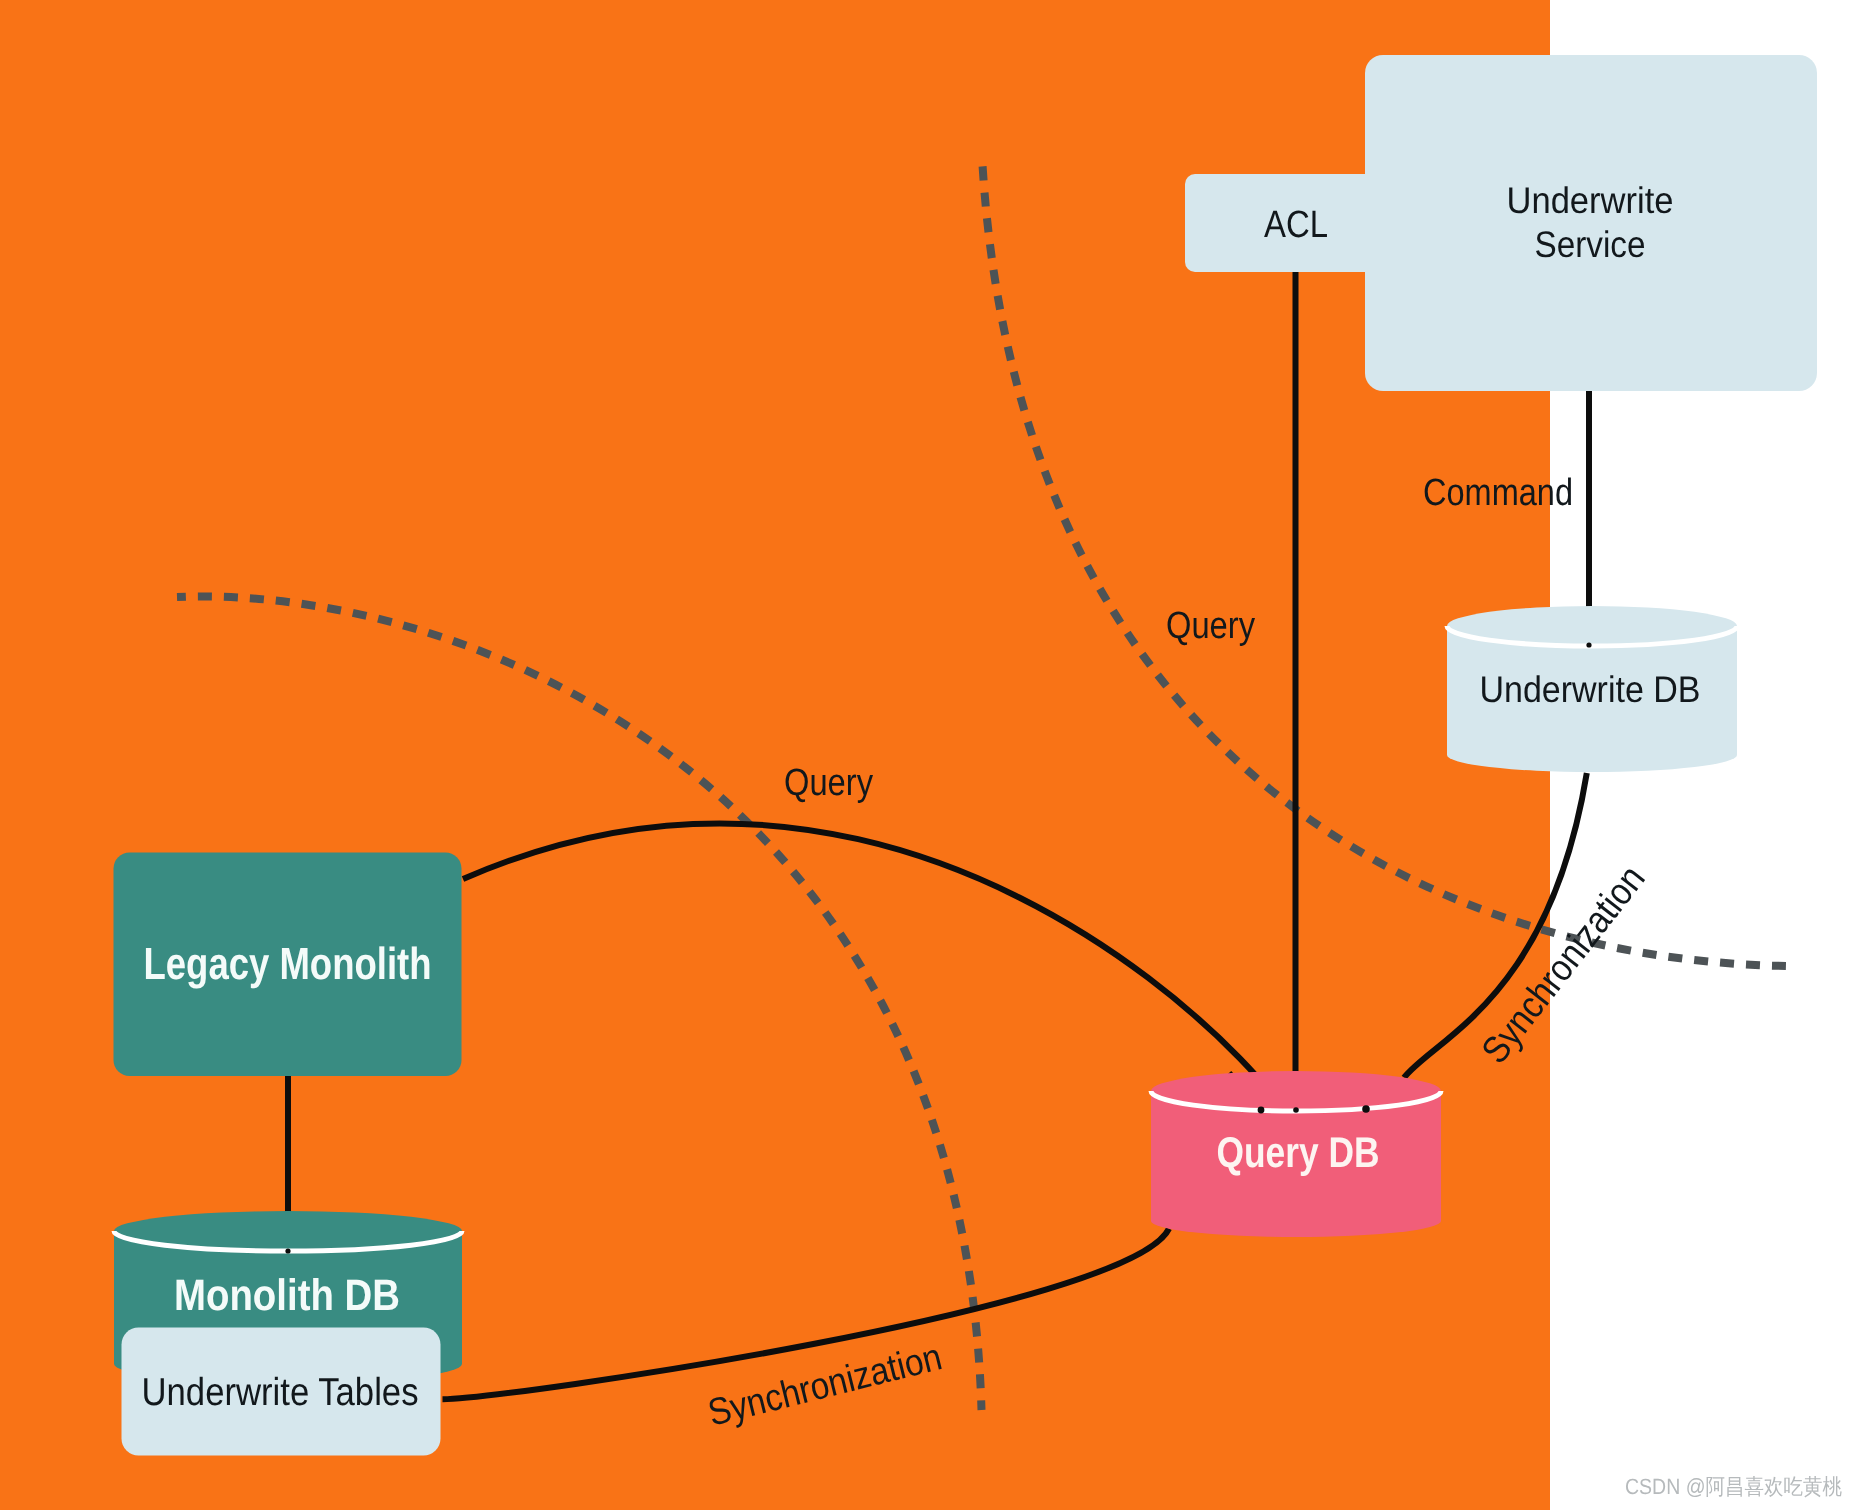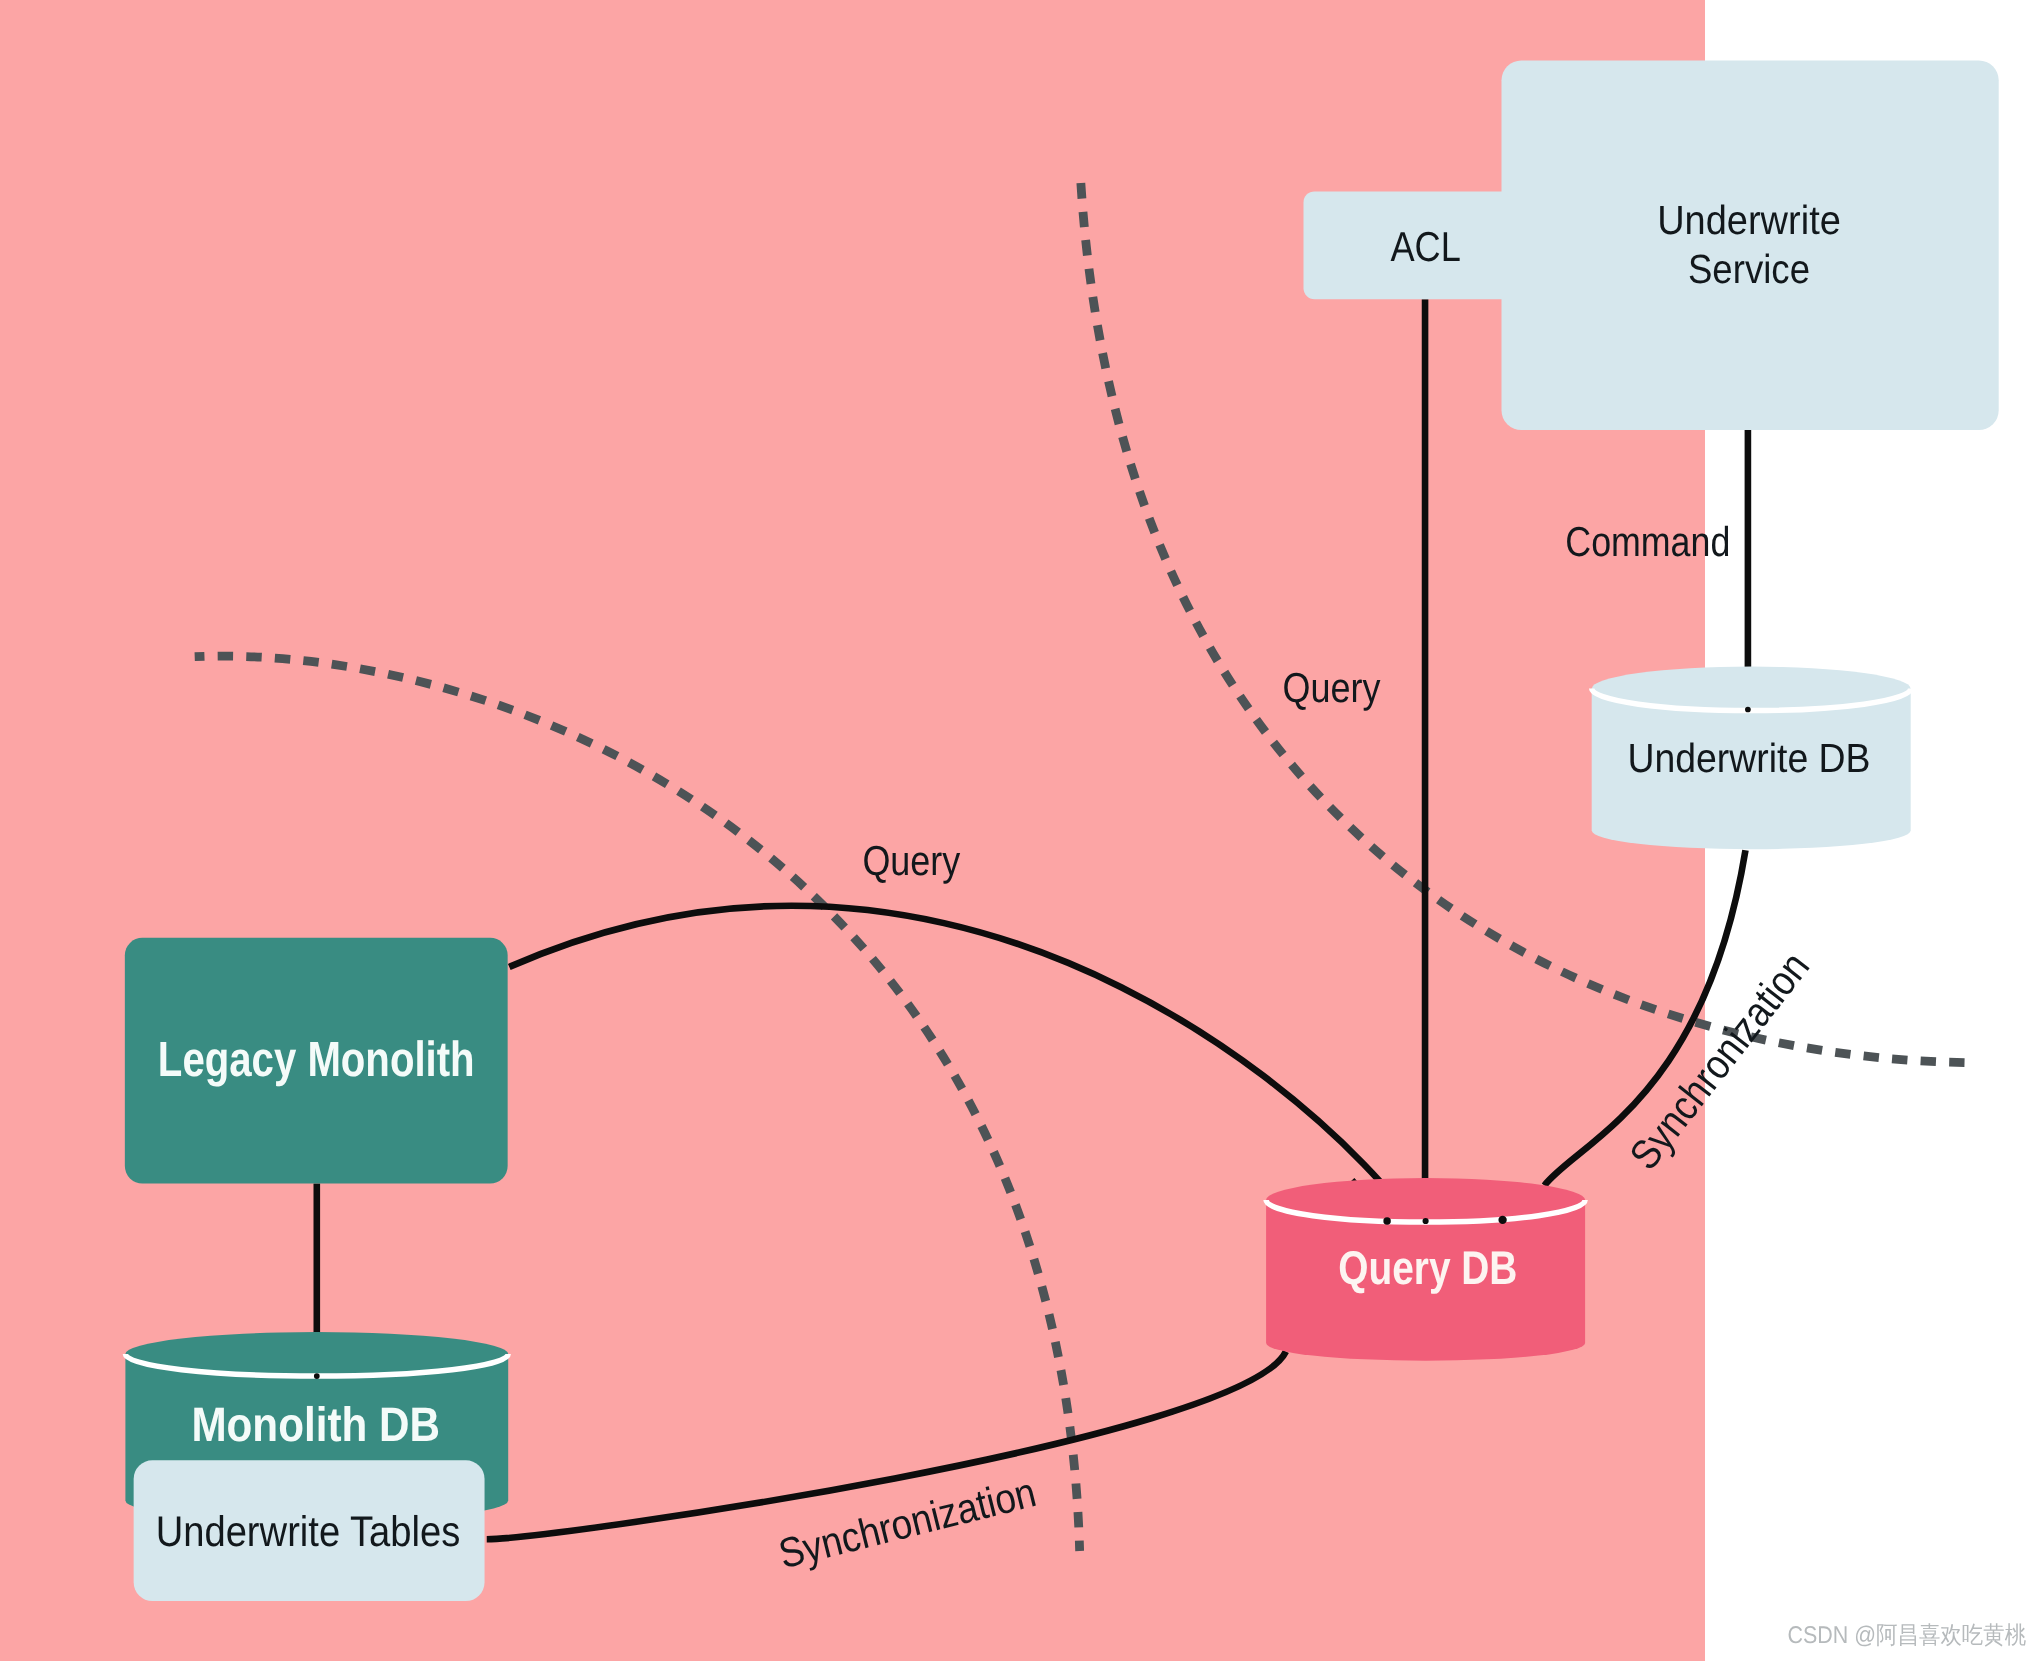--- a/index.html
+++ b/index.html
@@ -1,18 +1,18 @@
 <!DOCTYPE html>
 <html><head>
 <meta charset="utf-8">
 <title>CQRS Architecture Diagram</title>
 <style>
   html,body{margin:0;padding:0;background:#ffffff;}
   body{width:1851px;height:1510px;overflow:hidden;font-family:"Liberation Sans",sans-serif;}
-  #stage{position:relative;width:1550px;height:1510px;background:#fca5a5;}
+  #stage{position:relative;width:1550px;height:1510px;background:#f97316;}
   svg#canvas{position:absolute;left:0;top:0;width:1851px;height:1510px;display:block;}
   text{font-family:"Liberation Sans",sans-serif;-webkit-font-smoothing:antialiased;}
   svg{text-rendering:geometricPrecision;}
   #stage{will-change:transform;}
   .nl{text-anchor:middle;}
   .b{font-weight:bold;}
   .el{font-size:38px;fill:#12181c;}
   .wm{font-size:22px;fill:#b6babc;}
 </style>
 </head>

